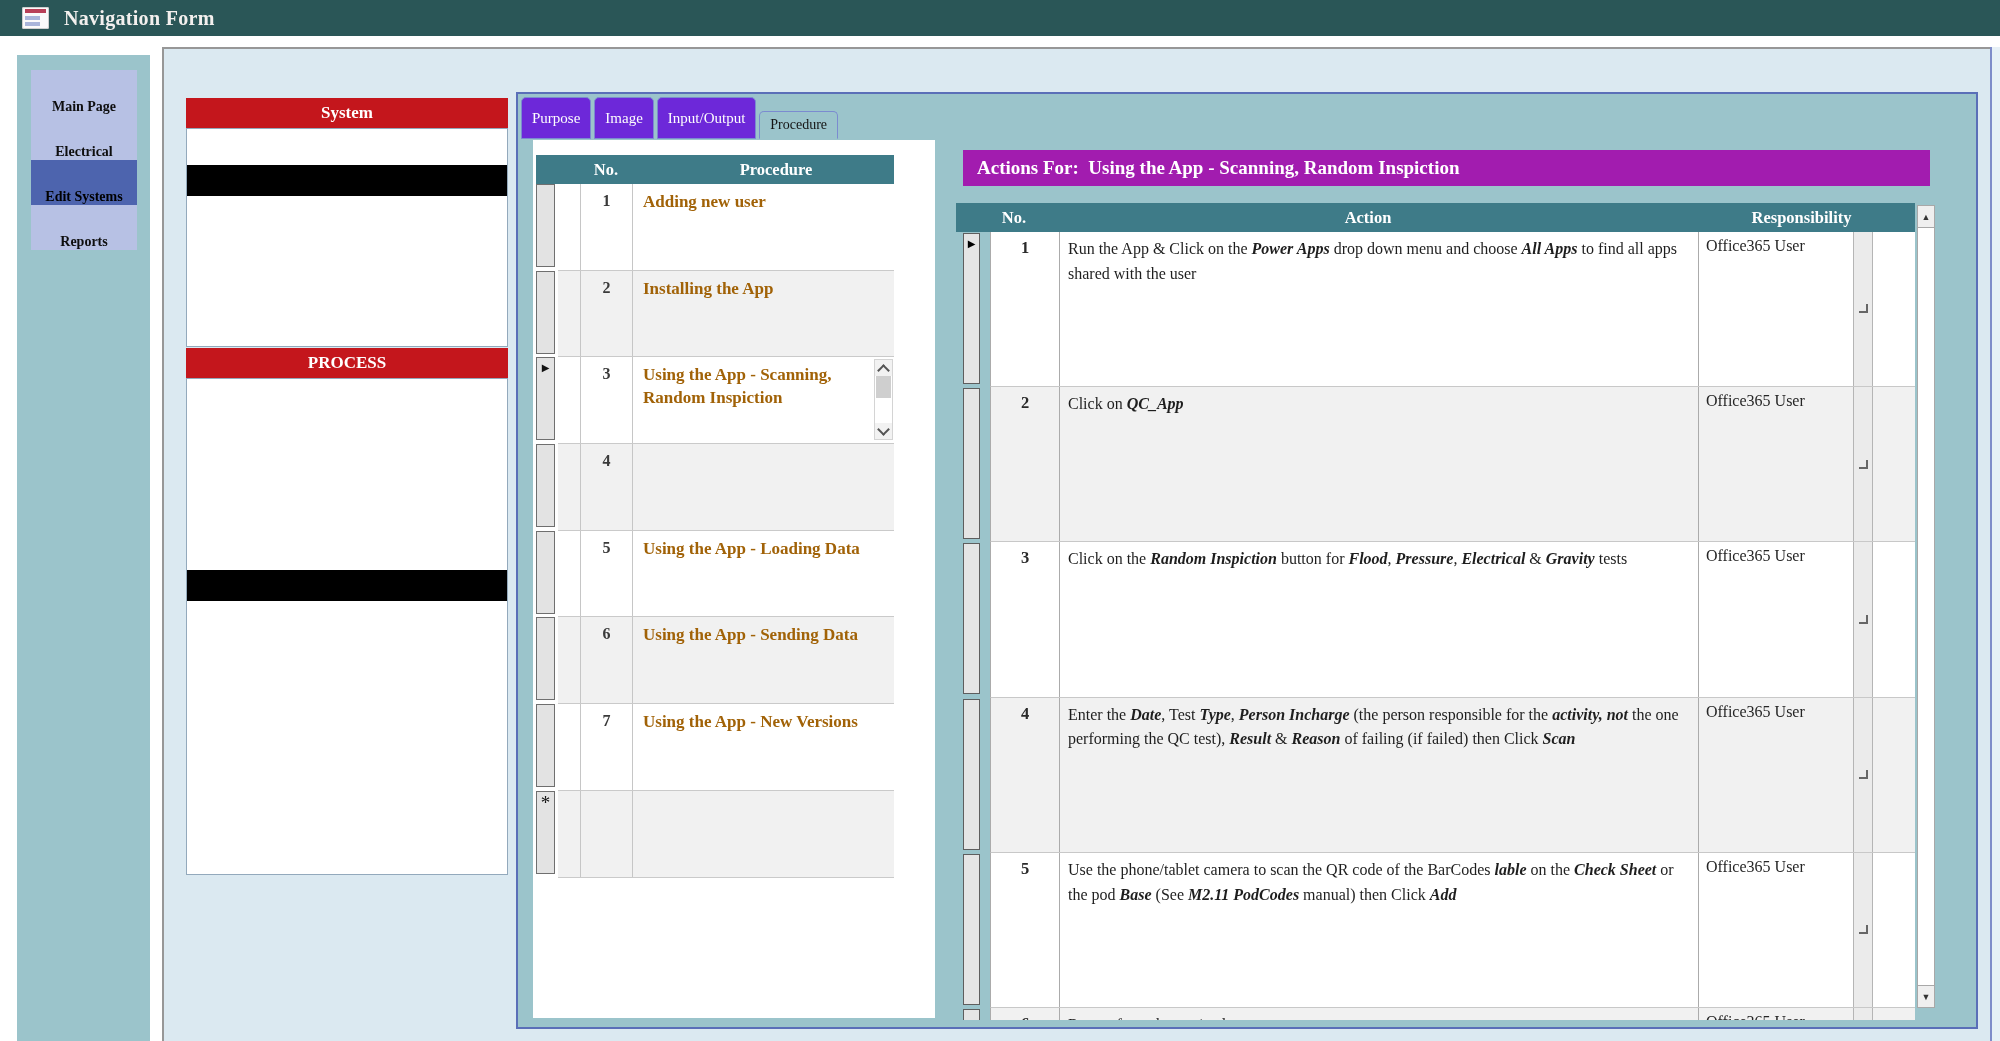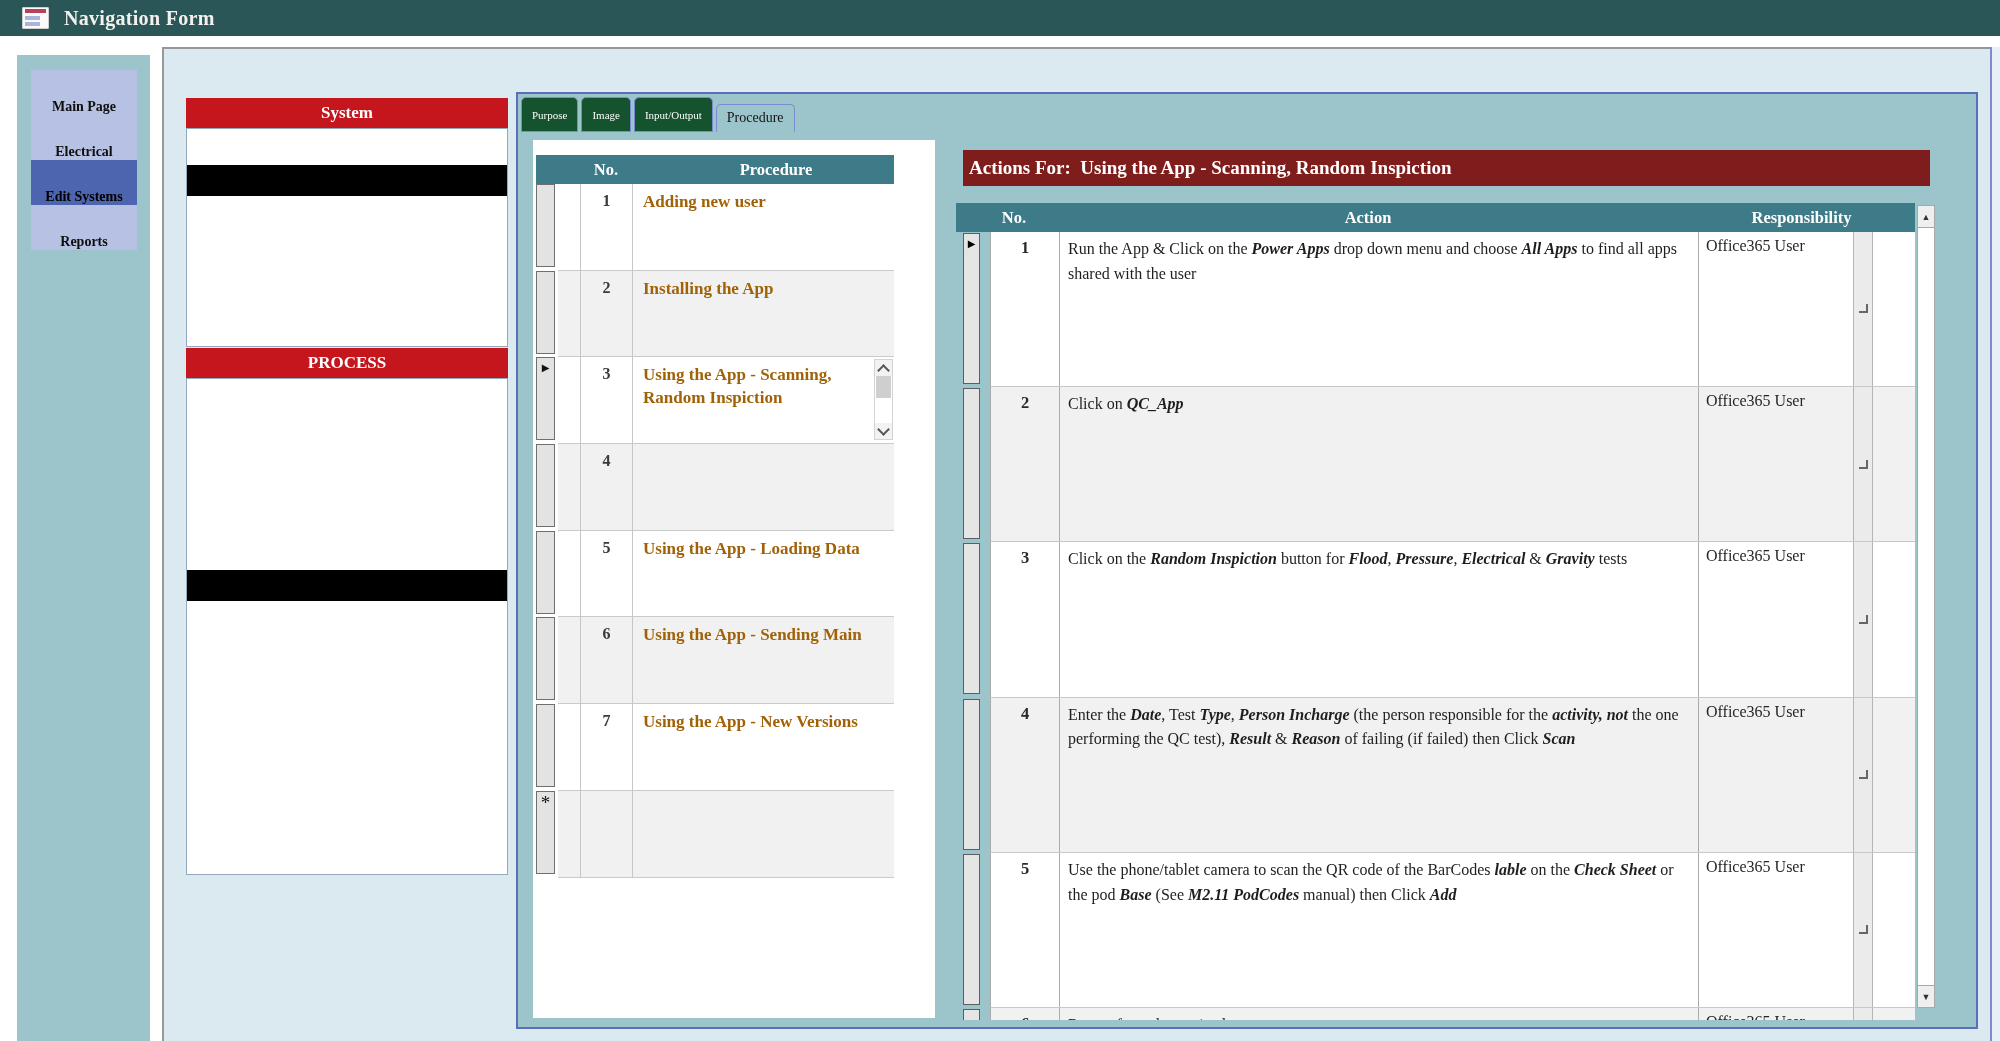--- a/index.html
+++ b/index.html
@@ -39,22 +39,22 @@
   #process-list{left:186px;top:378px;width:322px;height:497px}
   .listbox{background:#fff;border:1px solid #93A9BC;box-sizing:border-box;padding-top:5px;overflow:hidden}
   .list-item{height:31px;line-height:31px;padding-left:5px;font-size:17px;color:#2E74B5;
              white-space:nowrap;overflow:hidden;cursor:default}
   .list-item.selected{background:#000;color:#C5883C}
 
   
   #panel{left:516px;top:92px;width:1462px;height:937px;background:#9BC4CB;
          border:2px solid #5A6FB8;box-sizing:border-box}
   #tabs{left:521px;top:97px;display:flex;align-items:flex-end;gap:3px}
-  .tab{height:35px;padding:0 10px;display:flex;align-items:center;background:#14532d;color:#FDFDFD;
-       font-size:11px;border:1px solid #7B8BD0;border-radius:5px 5px 0 0;box-sizing:border-box;cursor:default}
+  .tab{height:42px;padding:0 10px;display:flex;align-items:center;background:#6d28d9;color:#FDFDFD;
+       font-size:15px;border:1px solid #7B8BD0;border-radius:5px 5px 0 0;box-sizing:border-box;cursor:default}
   .tab.active{height:28px;background:#9BC4CB;color:#141414;border-bottom-color:#9BC4CB;font-size:14px;z-index:2}
 
   
   #proc-subform{left:533px;top:140px;width:402px;height:878px;background:#fff}
   #proc-header{position:absolute;left:3px;top:15px;width:358px;height:29px;background:#3E7B88;
                color:#fff;font-weight:700;font-size:16.5px;display:flex;align-items:center}
   #proc-header .hno{flex:0 0 140px;text-align:center}
   #proc-header .hproc{flex:0 0 200px;text-align:center}
   #proc-rows{position:absolute;left:3px;top:44px;width:358px}
   .prow{position:relative;height:86.7px}
@@ -74,22 +74,22 @@
            border:1px solid #D4D4D4;box-sizing:border-box}
   .prow.msb .mini-sb{display:block}
   .msb-btn{height:16px;background:#F2F2F2;display:flex;align-items:center;justify-content:center}
   .msb-btn.down{position:absolute;bottom:0;left:0;right:0}
   .msb-thumb{height:22px;background:#CFCFCF;margin:0 1px}
   .chev{width:7px;height:7px;border-right:2px solid #555;border-bottom:2px solid #555;display:block}
   .chev-u{transform:rotate(-135deg);margin-top:5px}
   .chev-d{transform:rotate(45deg);margin-bottom:3px}
 
   
-  #actions-banner{left:963px;top:150px;width:967px;height:36px;background:#7f1d1d;color:#fff;
-                  font-weight:700;font-size:19px;display:flex;align-items:center;padding-left:6px;
+  #actions-banner{left:963px;top:150px;width:967px;height:36px;background:#a21caf;color:#fff;
+                  font-weight:700;font-size:19px;display:flex;align-items:center;padding-left:14px;
                   box-sizing:border-box;white-space:pre}
   #actions-header{left:956px;top:203px;width:959px;height:29px;background:#3E7B88;color:#fff;
                   font-weight:700;font-size:16.5px;display:flex;align-items:center}
   .ah-no{margin-left:24px;width:68px;text-align:center}
   .ah-action{width:640px;text-align:center}
   .ah-resp{flex:1;text-align:center}
   #actions-rows{left:956px;top:232px;width:959px;height:788px;overflow:hidden}
   .arow{position:relative;height:155.2px}
   .arow .sel{position:absolute;left:7px;top:1px;height:151px;width:17px;background:#E5E5E5;
              border:1px solid #5E5E5E;box-sizing:border-box;text-align:center;font-size:10px;
@@ -270,21 +270,21 @@
           </div>
         </div>
         <div class="prow alt">
           <div class="sel">
             <span></span>
           </div>
           <div class="cells">
             <div class="pre"></div>
             <div class="no">6</div>
             <div class="txt">
-              <span>Using the App - Sending Main</span>
+              <span>Using the App - Sending Data</span>
               
             </div>
           </div>
         </div>
         <div class="prow">
           <div class="sel">
             <span></span>
           </div>
           <div class="cells">
             <div class="pre"></div>

